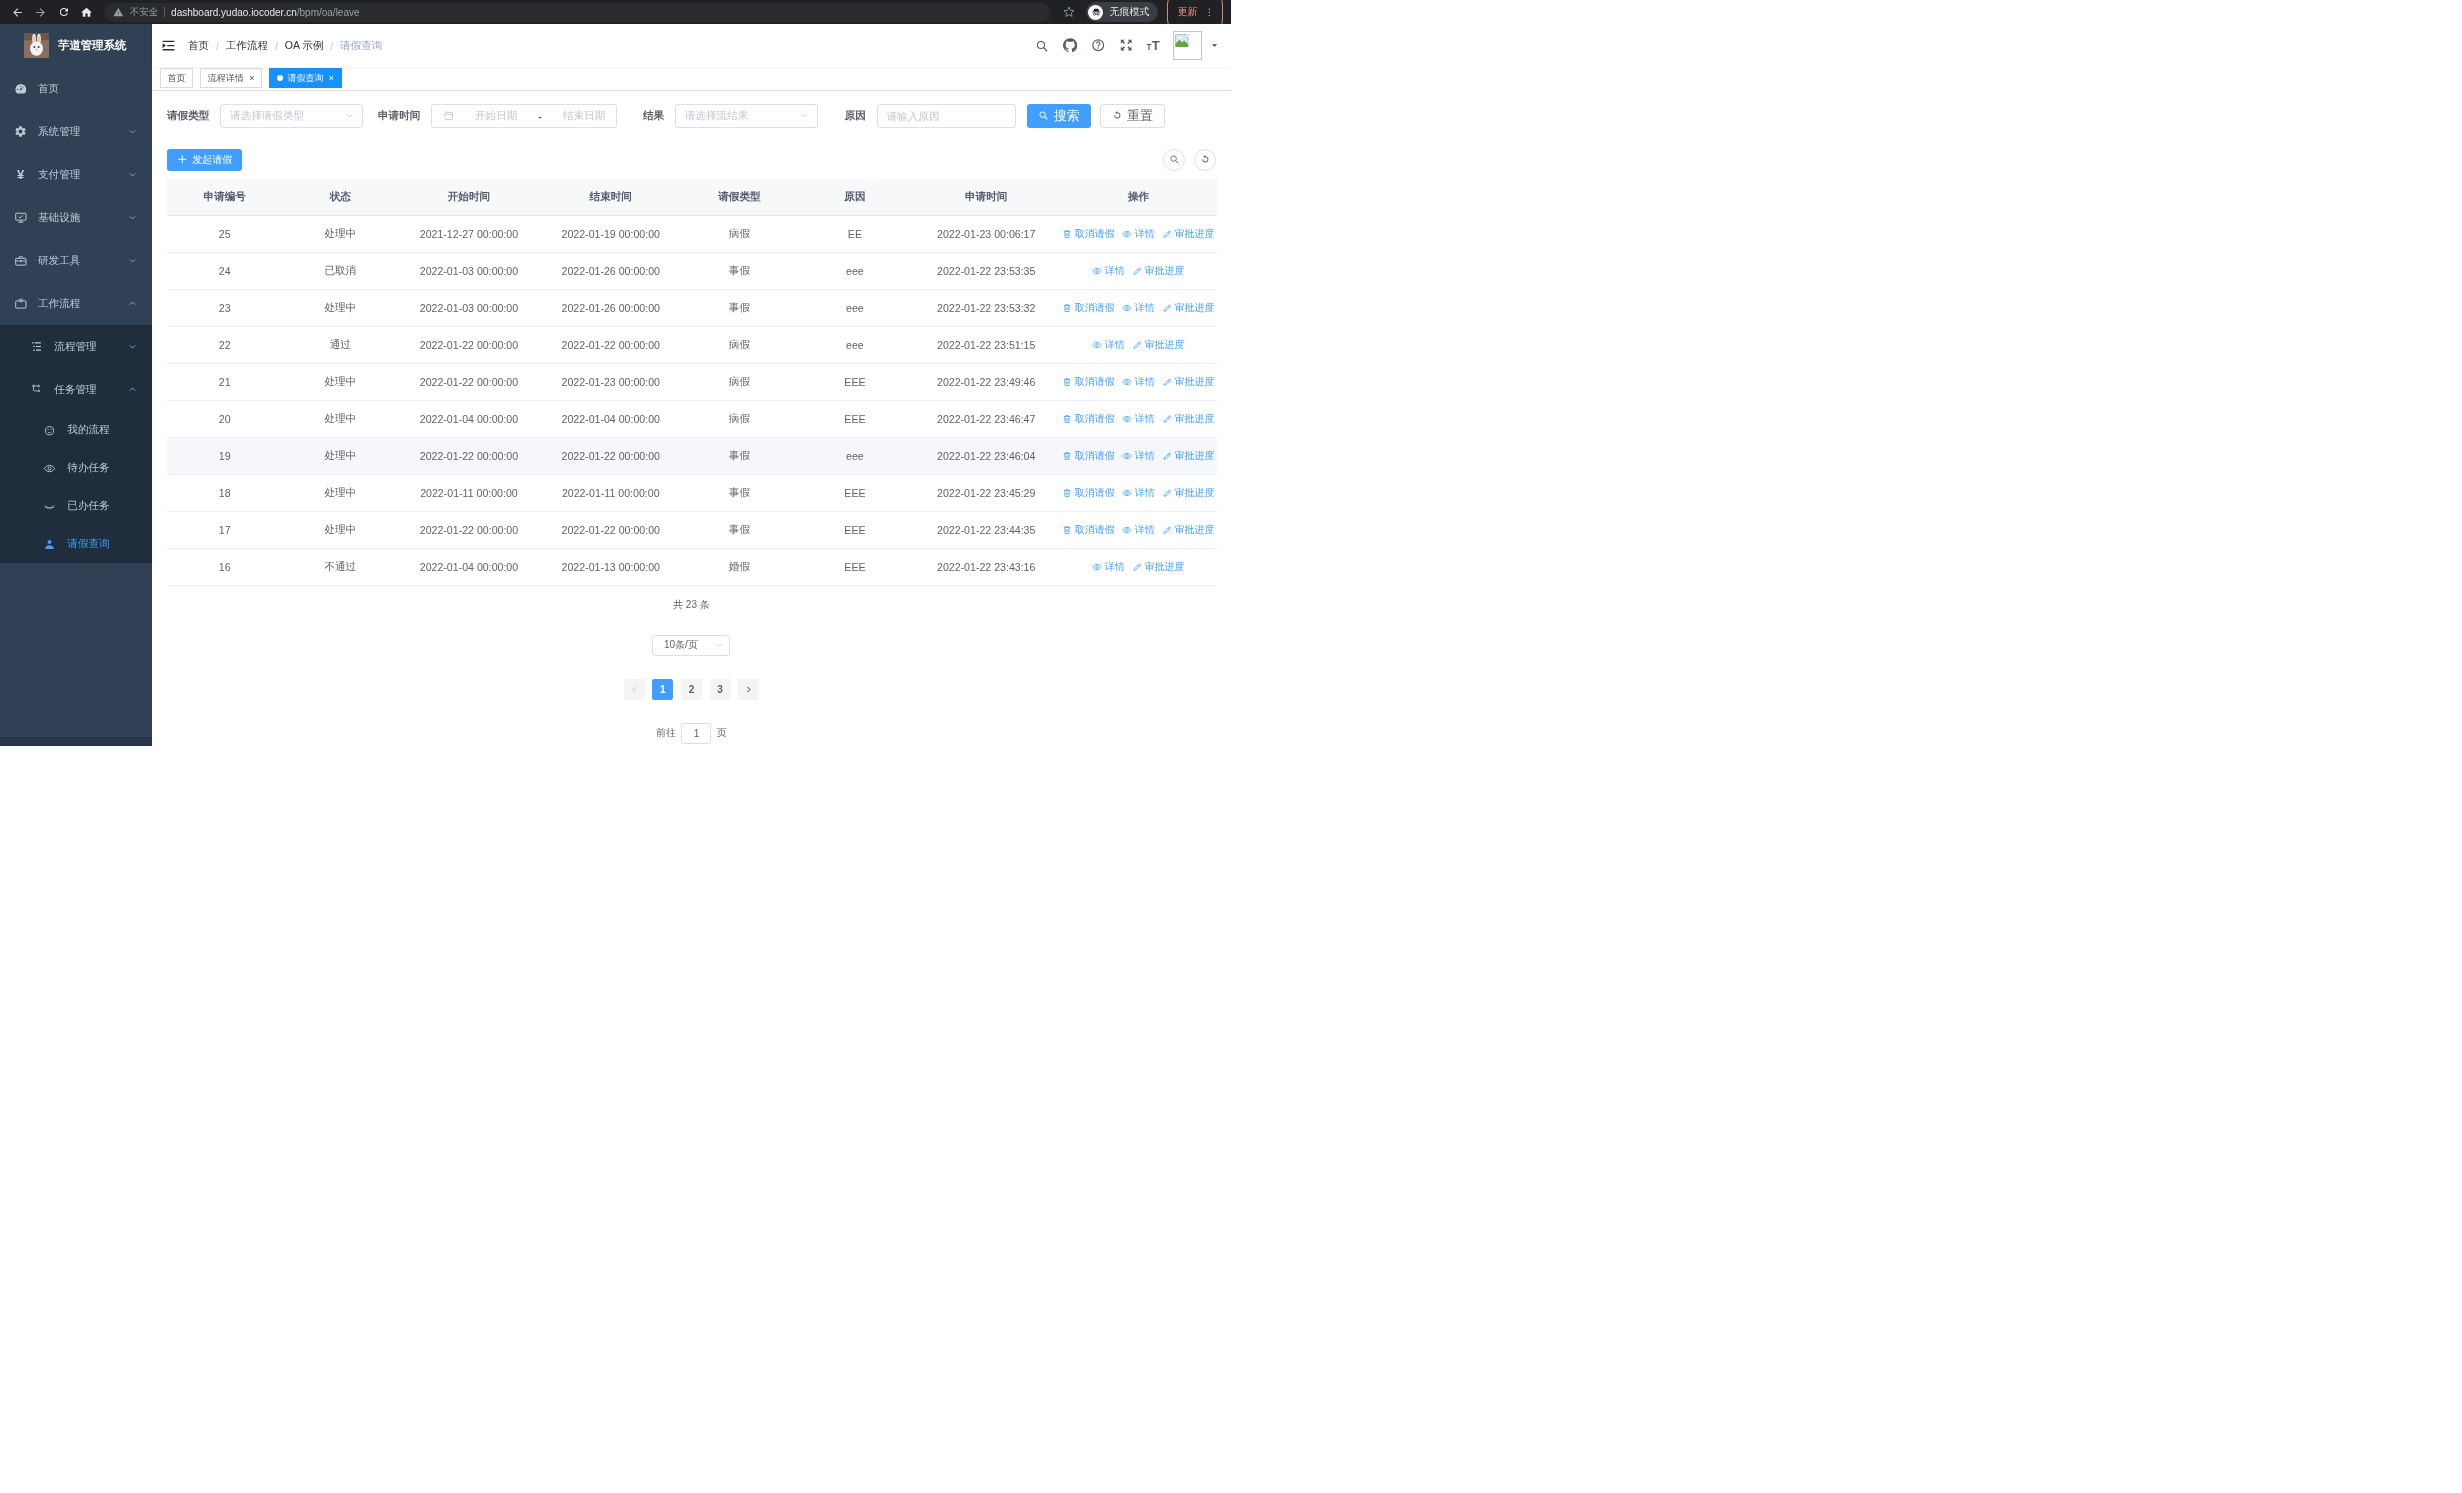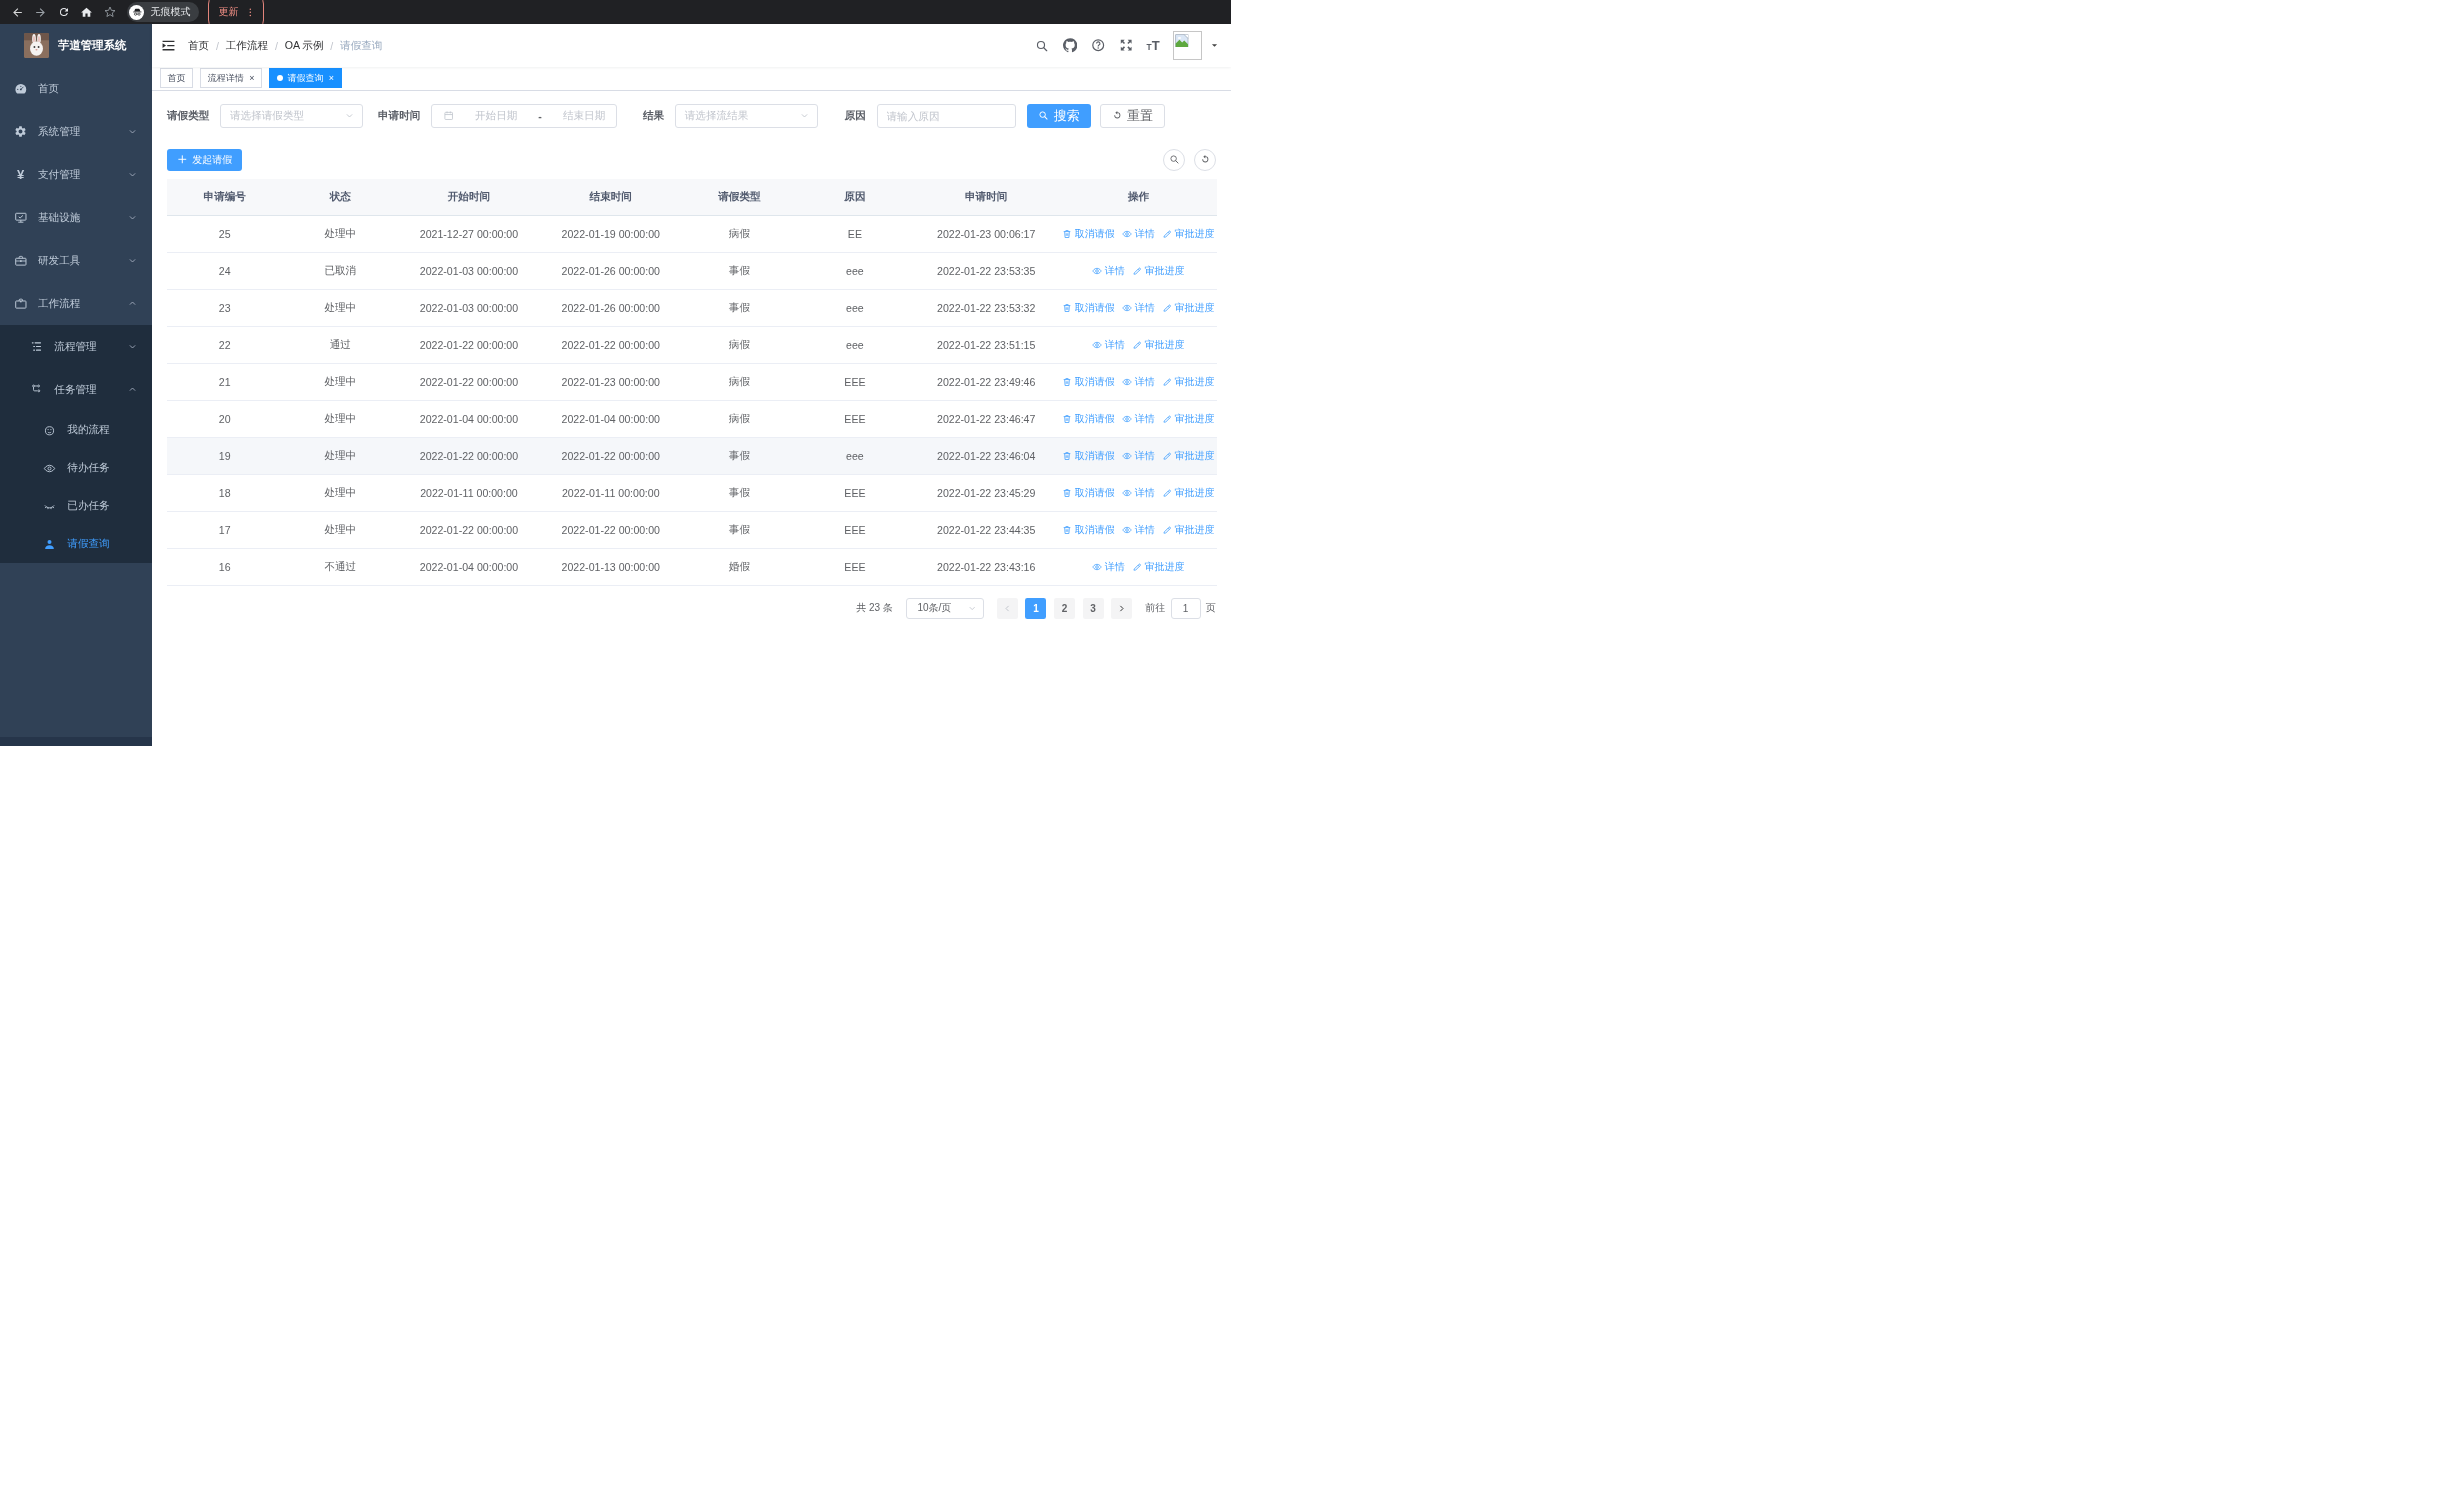--- a/index.html
+++ b/index.html
@@ -114,21 +114,21 @@
   .trow { display: flex; align-items: center; height: 37px; color: #606266; border-bottom: 0.8px solid #ebeef5; background: #fff; }
   .trow.highlight { background: #f5f7fa; }
   .cell { text-align: center; overflow: hidden; white-space: nowrap; }
   .c0 { width: 11%; } .c1 { width: 11%; } .c2 { width: 13.5%; } .c3 { width: 13.5%; }
   .c4 { width: 11%; } .c5 { width: 11%; } .c6 { width: 14%; } .c7 { width: 15%; }
   .actions-cell { display: flex; justify-content: center; gap: 7.6px; }
   .alink { color: #409EFF; font-size: 10px; display: inline-flex; align-items: center; gap: 2.3px; cursor: pointer; white-space: nowrap; }
   .alink svg { width: 10px; height: 10px; flex: 0 0 auto; }
 
   
-  .pagination { display: flex; align-items: center; justify-content: flex-end; margin-top: 12px; font-size: 10px; color: #606266; gap: 13px; padding-right: 1.5px; }
+  .pagination { display: flex; align-items: center; justify-content: flex-end; margin-top: 12px; font-size: 10px; color: #606266; gap: 23px; padding-right: 1.5px; flex-direction: column; }
   .size-select { width: 78px; height: 21px; border: 0.8px solid #dcdfe6; border-radius: 3px; display: flex; align-items: center; justify-content: space-between; padding: 0 6px 0 10.6px; color: #606266; background: #fff; cursor: pointer; font-size: 10px; }
   .size-select .chev { width: 8.4px; height: 8.4px; color: #c0c4cc; }
   .pager { display: flex; align-items: center; gap: 7.6px; }
   .pg-btn { min-width: 21px; height: 21px; border-radius: 2.3px; background: #f4f4f5; color: #606266; font-weight: bold; display: flex; align-items: center; justify-content: center; cursor: pointer; padding: 0 4.6px; }
   .pg-btn.active { background: #409EFF; color: #fff; }
   .pg-arrow svg { width: 9px; height: 9px; }
   .pg-prev { color: #c0c4cc; }
   .pg-next { color: #303133; }
   .goto { display: flex; align-items: center; gap: 5.3px; }
   .goto-input { width: 30px; height: 21px; border: 0.8px solid #dcdfe6; border-radius: 3px; text-align: center; color: #606266; font-size: 10px; outline: none; font-family: inherit; background: #fff; }
@@ -150,20 +150,28 @@
   <span class="bicon">
     <svg width="12" height="12" viewBox="0 0 24 24" fill="#e8eaed">
         <path d="M17.65 6.35A7.96 7.96 0 0 0 12 4a8 8 0 1 0 7.73 10h-2.08A6 6 0 1 1 12 6c1.66 0 3.14.69 4.22 1.78L13 11h7V4l-2.35 2.35z"></path>
       </svg>
   </span>
   <span class="bicon">
     <svg width="13" height="13" viewBox="0 0 24 24" fill="#e8eaed">
         <path d="M10 20v-6h4v6h5v-8h3L12 3 2 12h3v8z"></path>
       </svg>
   </span>
+  <div class="omnibox">
+    <svg width="10.6" height="10.6" viewBox="0 0 24 24" fill="#9aa0a6">
+        <path d="M1 21h22L12 2 1 21zm12-3h-2v-2h2v2zm0-4h-2v-4h2v4z"></path>
+      </svg>
+    <span>不安全</span>
+    <span class="omni-sep"></span>
+    <span class="url"><span class="host">dashboard.yudao.iocoder.cn</span><span class="path">/bpm/oa/leave</span></span>
+  </div>
   <span class="bicon">
     <svg width="12" height="12" viewBox="0 0 24 24">
         <path d="M12 17.27L18.18 21l-1.64-7.03L22 9.24l-7.19-.61L12 2 9.19 8.63 2 9.24l5.46 4.73L5.82 21z" fill="none" stroke="#9aa0a6" stroke-width="1.7"></path>
       </svg>
   </span>
   <div class="incog-pill">
     <span class="incog-circle">
       <svg width="10.6" height="10.6" viewBox="0 0 24 24" fill="#202124">
           <path d="M5 10l1.6-4.6A2 2 0 0 1 8.5 4h7a2 2 0 0 1 1.9 1.4L19 10H5z"></path>
           <rect x="2.5" y="10.4" width="19" height="1.7"></rect>

